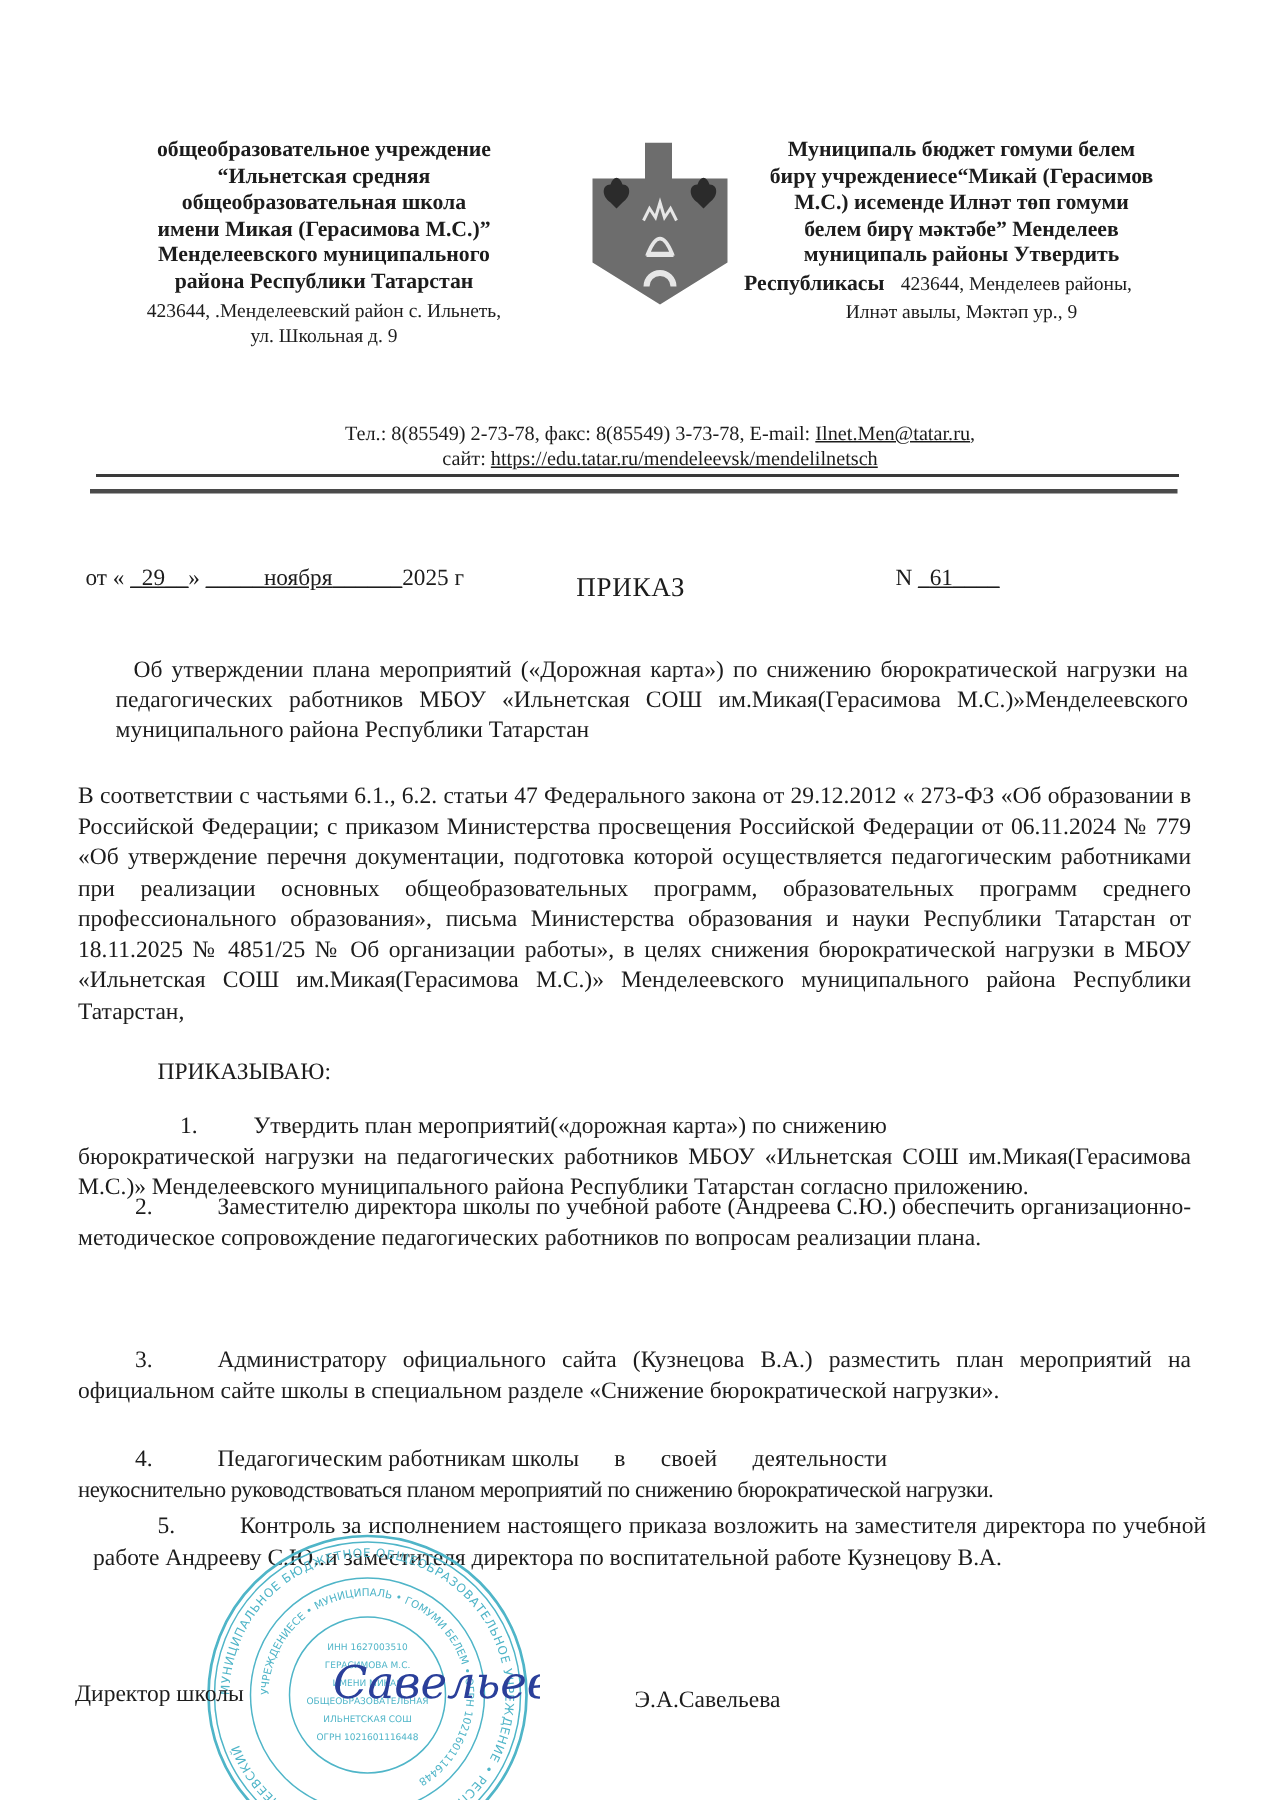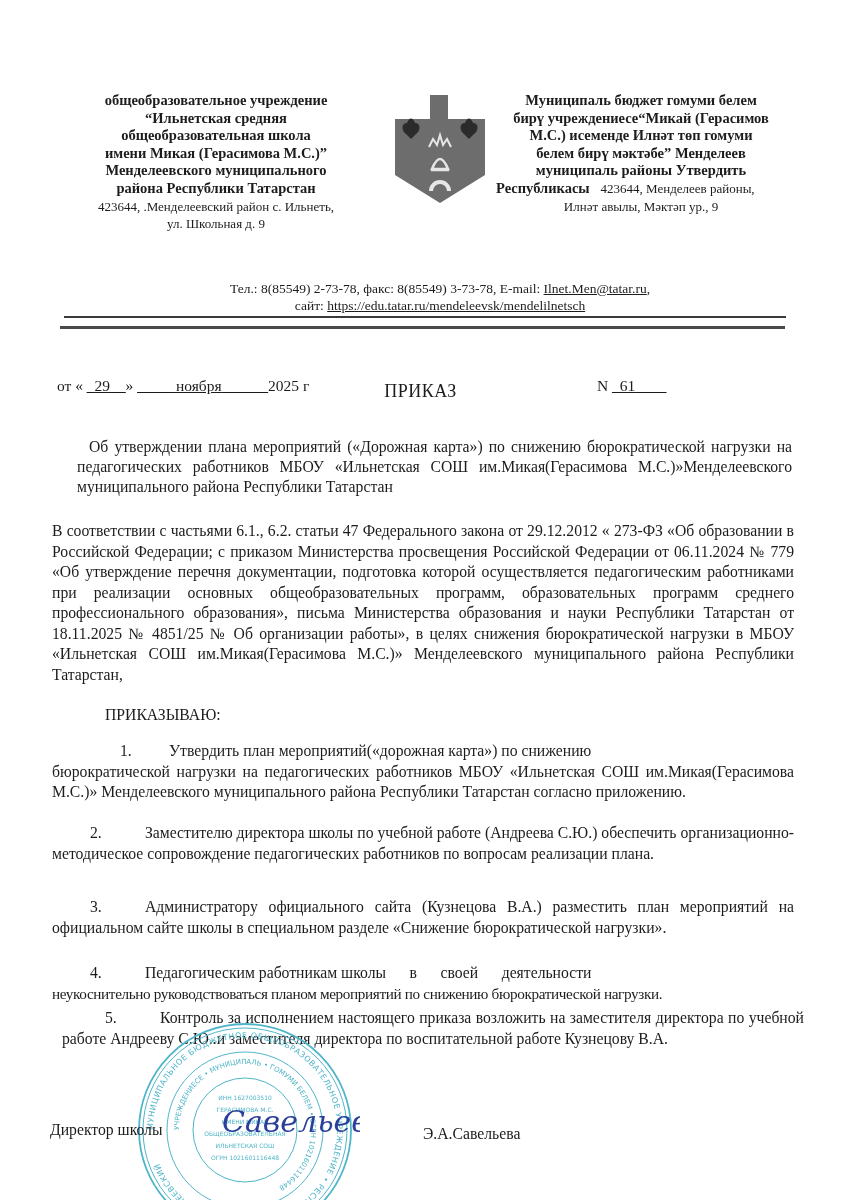--- a/index.html
+++ b/index.html
@@ -37,21 +37,21 @@
   .para {
     left: 52px; top: 521px; width: 742px; font-size: 15.7px; line-height: 20.5px; text-align: justify;
   }
   .order { left: 105px; top: 706px; font-size: 15.7px; }
   .item {
     position: absolute; left: 52px; width: 742px; font-size: 15.7px; line-height: 20.5px; text-align: justify;
   }
   .item .num { display: inline-block; }
   .i1 { top: 741px; }
   .i1 .num { margin-left: 68px; width: 49px; }
-  .i2 { top: 823px; }
+  .i2 { top: 795px; }
   .i2 .num { margin-left: 38px; width: 55px; }
   .i3 { top: 897px; }
   .i3 .num { margin-left: 38px; width: 55px; }
   .i4 { top: 963px; }
   .i4 .num { margin-left: 38px; width: 55px; }
   .i4 .tight { letter-spacing: -0.35px; font-size: 15.2px; display: block; white-space: nowrap; }
   .i5 { top: 1008px; left: 62px; width: 742px; }
   .i5 .num { margin-left: 43px; width: 55px; }
   .stamp { left: 135px; top: 1020px; width: 220px; height: 220px; }
   .sign-role { left: 50px; top: 1121px; font-size: 15.7px; }

